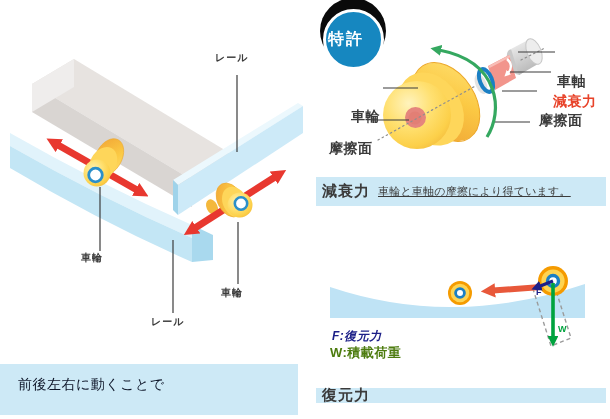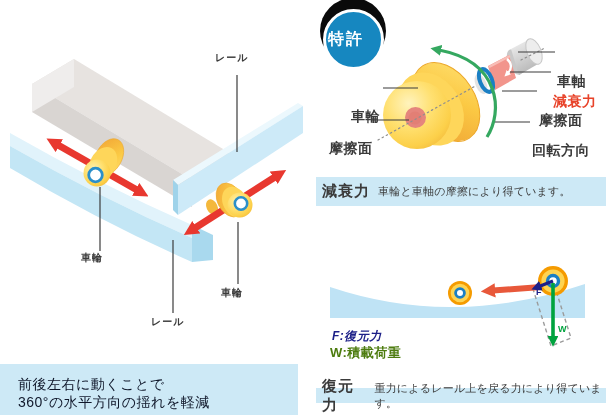--- a/index.html
+++ b/index.html
@@ -7,21 +7,21 @@
     position:relative;width:610px;height:419px;background:#ffffff;overflow:hidden;
     font-family:"Liberation Sans","DejaVu Sans",sans-serif;color:#3b3b3b;
   }
   .abs{position:absolute;}
   .lbl{position:absolute;font-size:10px;font-weight:bold;color:#3b3b3b;white-space:nowrap;letter-spacing:1px;}
   .lbl-sm{position:absolute;font-size:14px;font-weight:bold;color:#3b3b3b;white-space:nowrap;letter-spacing:0.5px;margin-top:28px;}
   .caption-box{
     position:absolute;background:#cde9f6;display:flex;align-items:center;
   }
   .caption-term{font-size:15px;font-weight:bold;color:#3b3b3b;letter-spacing:1px;margin-left:6px;}
-  .caption-desc{font-size:11px;color:#3b3b3b;margin-left:8px;letter-spacing:0.2px;}
+  .caption-desc{font-size:11px;color:#3b3b3b;margin-left:8px;letter-spacing:0.2px;text-decoration:underline;}
   .cap-left{
     position:absolute;left:0;top:364px;width:298px;height:51px;background:#cde9f6;
     font-size:14px;color:#0f172a;line-height:18px;padding:11px 0 0 18px;box-sizing:border-box;
     letter-spacing:0.5px;
   }
   .badge-black{position:absolute;left:320px;top:-2px;width:66px;height:66px;border-radius:50%;background:#0a0a0a;}
   .badge{
     position:absolute;left:323px;top:9px;width:61px;height:61px;border-radius:50%;
     background:#1687c0;border:3px solid #ffffff;box-sizing:border-box;
     display:flex;align-items:center;justify-content:flex-start;
@@ -104,21 +104,20 @@
     </g>
   </svg>
 
   <span class="lbl" style="left:215px;top:51px;">レール</span>
   <span class="lbl" style="left:81px;top:251px;">車輪</span>
   <span class="lbl" style="left:221px;top:286px;">車輪</span>
   <span class="lbl" style="left:151px;top:315px;">レール</span>
 
   <div class="cap-left">
     <div>前後左右に動くことで</div>
-    <div>360°の水平方向の揺れを軽減</div>
   </div>
 
   <div class="badge-black"></div>
   <div class="badge">
     <span>特許</span>
   </div>
 
   <svg class="abs" style="left:305px;top:0;" width="305" height="175" viewBox="0 0 305 175">
     <defs>
       <radialGradient id="gFace2" cx="38%" cy="33%" r="78%">
@@ -182,21 +181,20 @@
       <line x1="197" y1="91" x2="232" y2="91"></line>
       <line x1="190" y1="122" x2="225" y2="122"></line>
     </g>
   </svg>
 
   <span class="lbl-sm" style="left:351px;top:80px;">車輪</span>
   <span class="lbl-sm" style="left:329px;top:112px;">摩擦面</span>
   <span class="lbl-sm" style="left:557px;top:45px;">車軸</span>
   <span class="lbl-sm" style="left:553px;top:65px;color:#e8432a;">減衰力</span>
   <span class="lbl-sm" style="left:539px;top:84px;">摩擦面</span>
-  <span class="lbl-sm" style="left:532px;top:114px;">回転方向</span>
 
   <div class="caption-box" style="left:316px;top:177px;width:290px;height:29px;">
     <span class="caption-term">減衰力</span>
     <span class="caption-desc">車輪と車軸の摩擦により得ています。</span>
   </div>
 
   <svg class="abs" style="left:305px;top:250px;" width="305" height="130" viewBox="0 0 305 130">
     <defs>
       <marker id="mRb" viewBox="0 0 10 10" refX="1.5" refY="5" markerWidth="2.4" markerHeight="2.4" orient="auto">
         <path d="M0,0 L10,5 L0,10 Z" fill="#e8583a"></path>
@@ -232,16 +230,15 @@
   </svg>
 
   <span class="mini-f">F</span>
   <span class="mini-w">W</span>
 
   <span class="legend-f">F:復元力</span>
   <span class="legend-w">W:積載荷重</span>
 
   <div class="caption-box" style="left:316px;top:388px;width:290px;height:15px;">
     <span class="caption-term">復元力</span>
-    <span class="caption-desc">重力によるレール上を戻る力により得ています。</span>
   </div>
 
 </div>
 
 </body></html>

